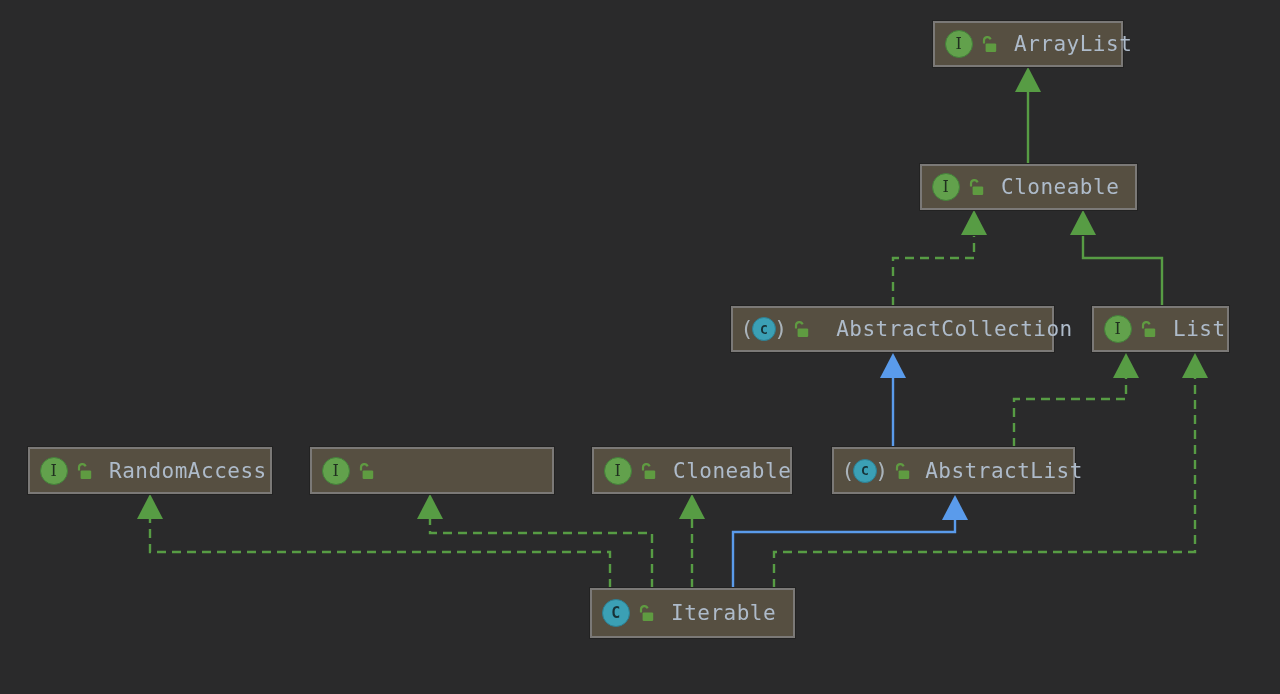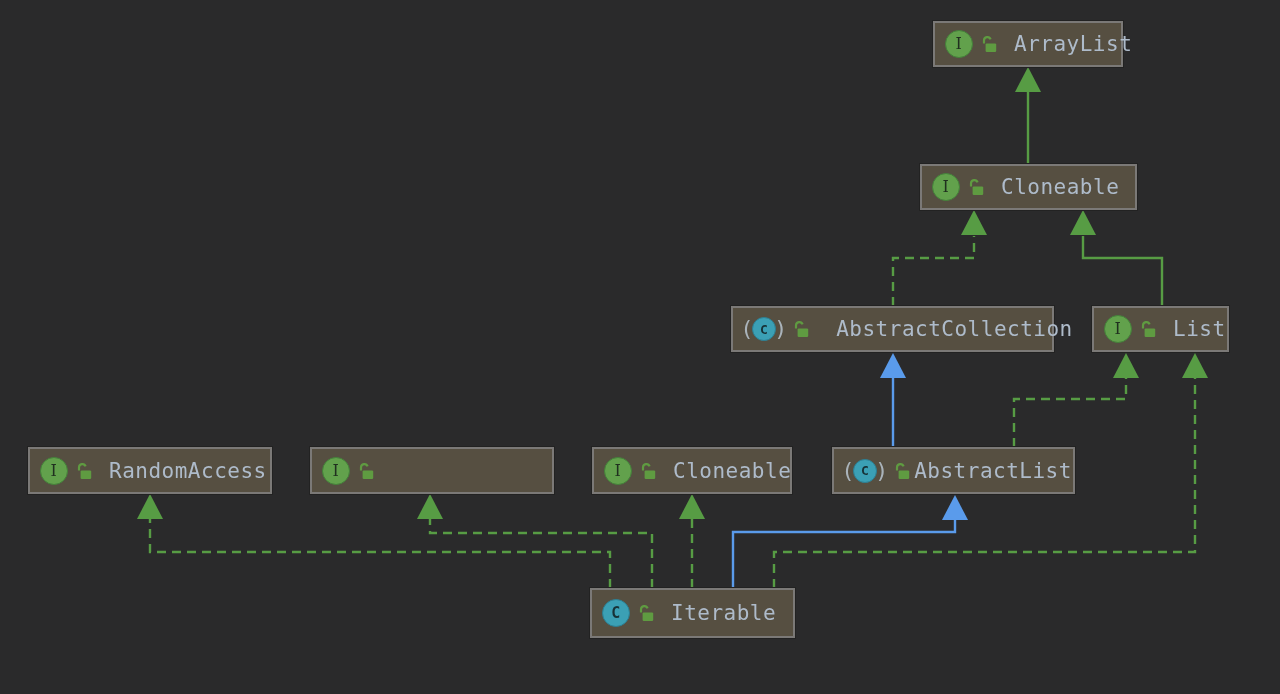--- a/index.html
+++ b/index.html
@@ -149,21 +149,21 @@
   <div class="node" style="left:832px;top:447px;width:243px;height:47px;">
     <span class="abstract-wrap">
       <span class="paren">(</span>
       <span class="badge cls small">C</span>
       <span class="paren">)</span>
     </span>
     <svg class="lock" width="17" height="18" viewBox="0 0 17 18">
         <path d="M3,8.6 V5.6 A3.4,3.4 0 0 1 9.6,4.4" fill="none" stroke="#5f9b41" stroke-width="2.2"></path>
         <rect x="4.6" y="8.4" width="10.6" height="8.6" rx="1.2" fill="#5f9b41"></rect>
       </svg>
-    <span class="label" style="margin-left:3px;">AbstractList</span>
+    <span class="label" style="margin-left:14px;">AbstractList</span>
   </div>
 
   <div class="node" style="left:590px;top:588px;width:205px;height:50px;">
     <span class="badge cls">C</span>
     <svg class="lock" width="17" height="18" viewBox="0 0 17 18">
         <path d="M3,8.6 V5.6 A3.4,3.4 0 0 1 9.6,4.4" fill="none" stroke="#5f9b41" stroke-width="2.2"></path>
         <rect x="4.6" y="8.4" width="10.6" height="8.6" rx="1.2" fill="#5f9b41"></rect>
       </svg>
     <span class="label">Iterable</span>
   </div>

